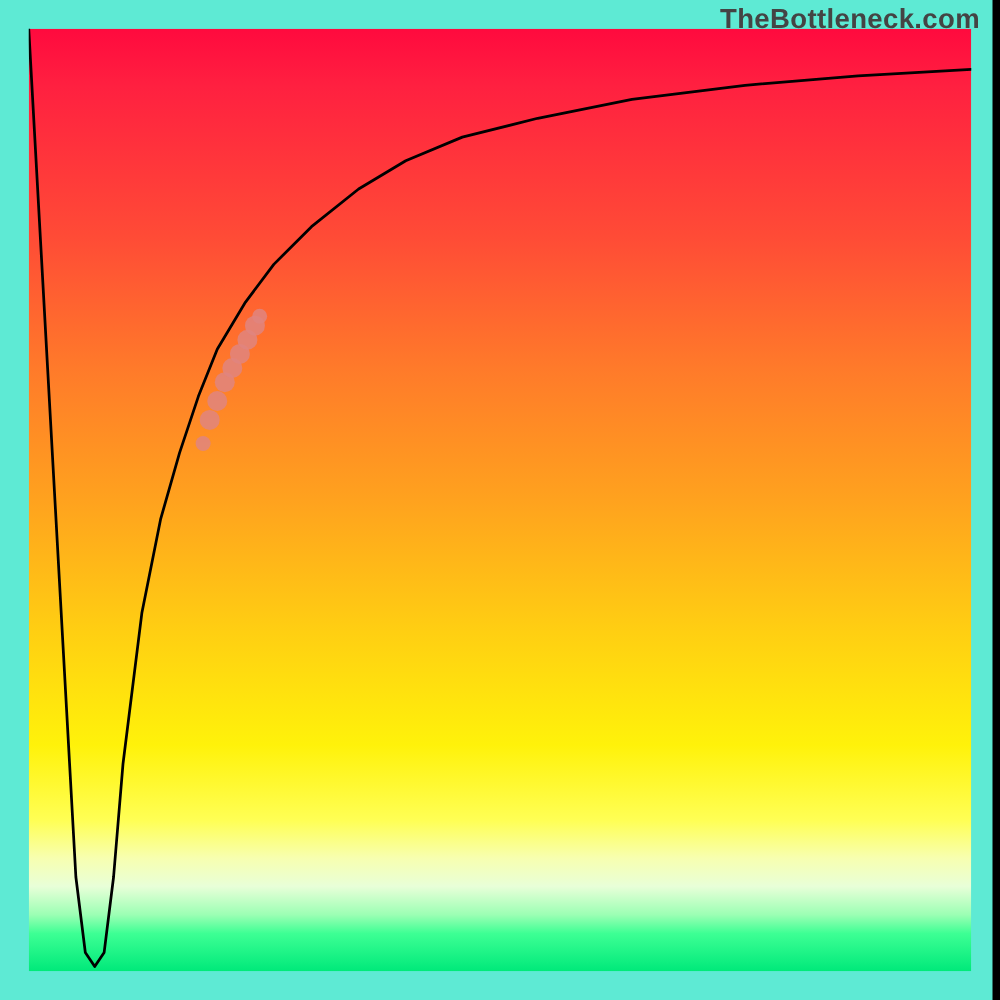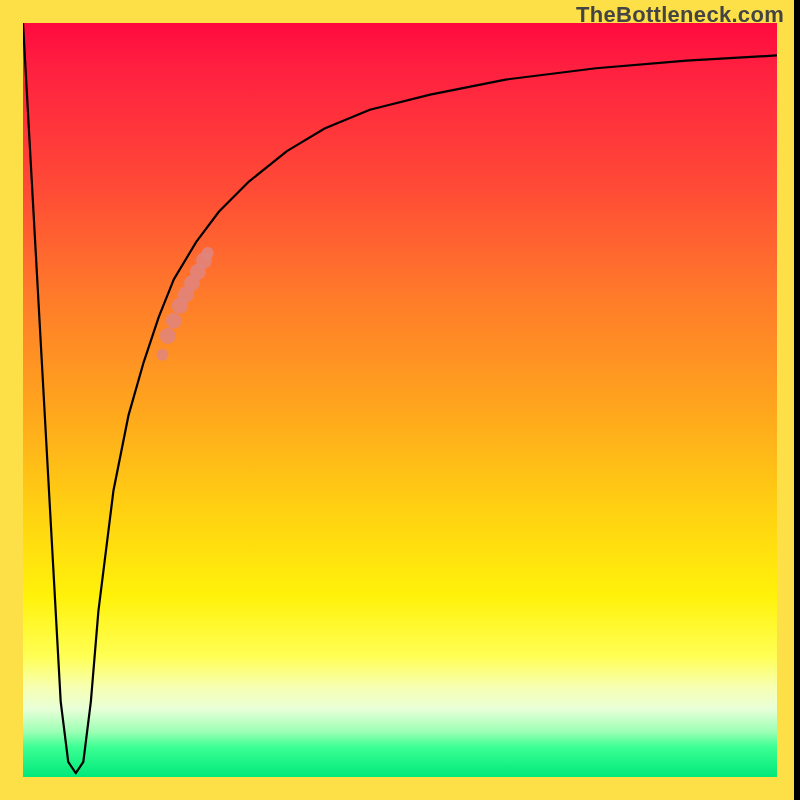--- a/index.html
+++ b/index.html
@@ -8,21 +8,21 @@
     width: 800px;
     height: 800px;
     overflow: hidden;
     background: #000;
     font-family: Arial, Helvetica, sans-serif;
   }
   .frame {
     position: relative;
     width: 794px;
     height: 800px;
-    background: #fde047;
+    background: #5eead4;
   }
   .watermark {
     position: absolute;
     top: 2px;
     right: 10px;
     color: #444;
     font-size: 22px;
     font-weight: 600;
     letter-spacing: 0.3px;
     z-index: 10;

